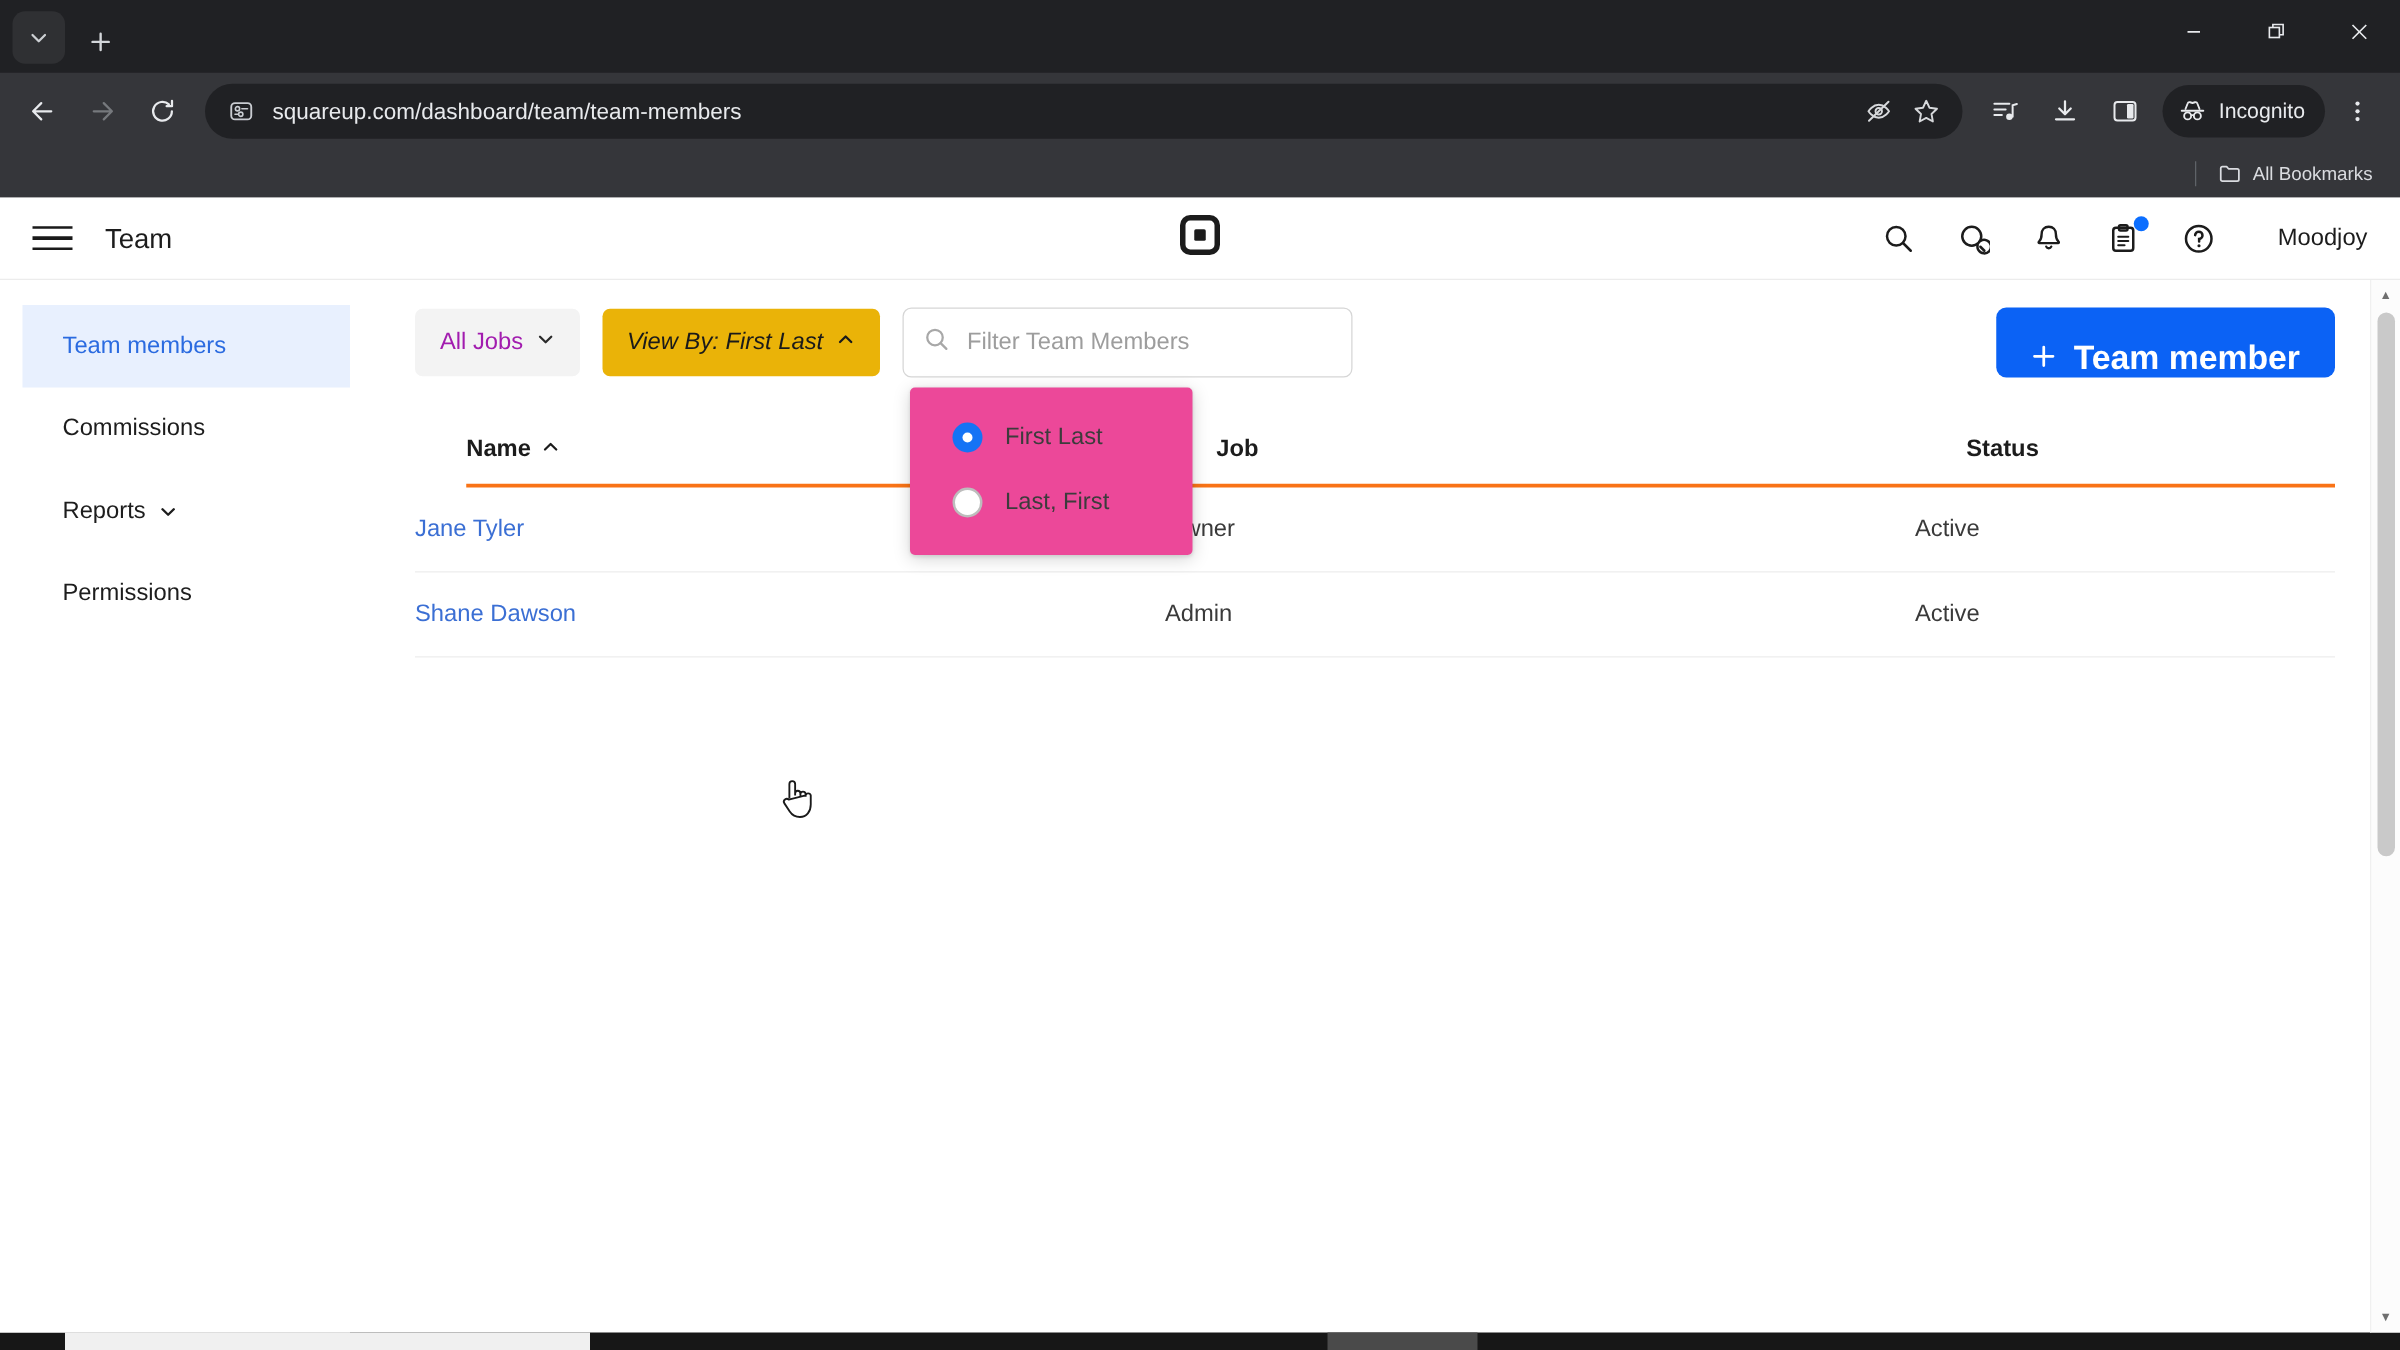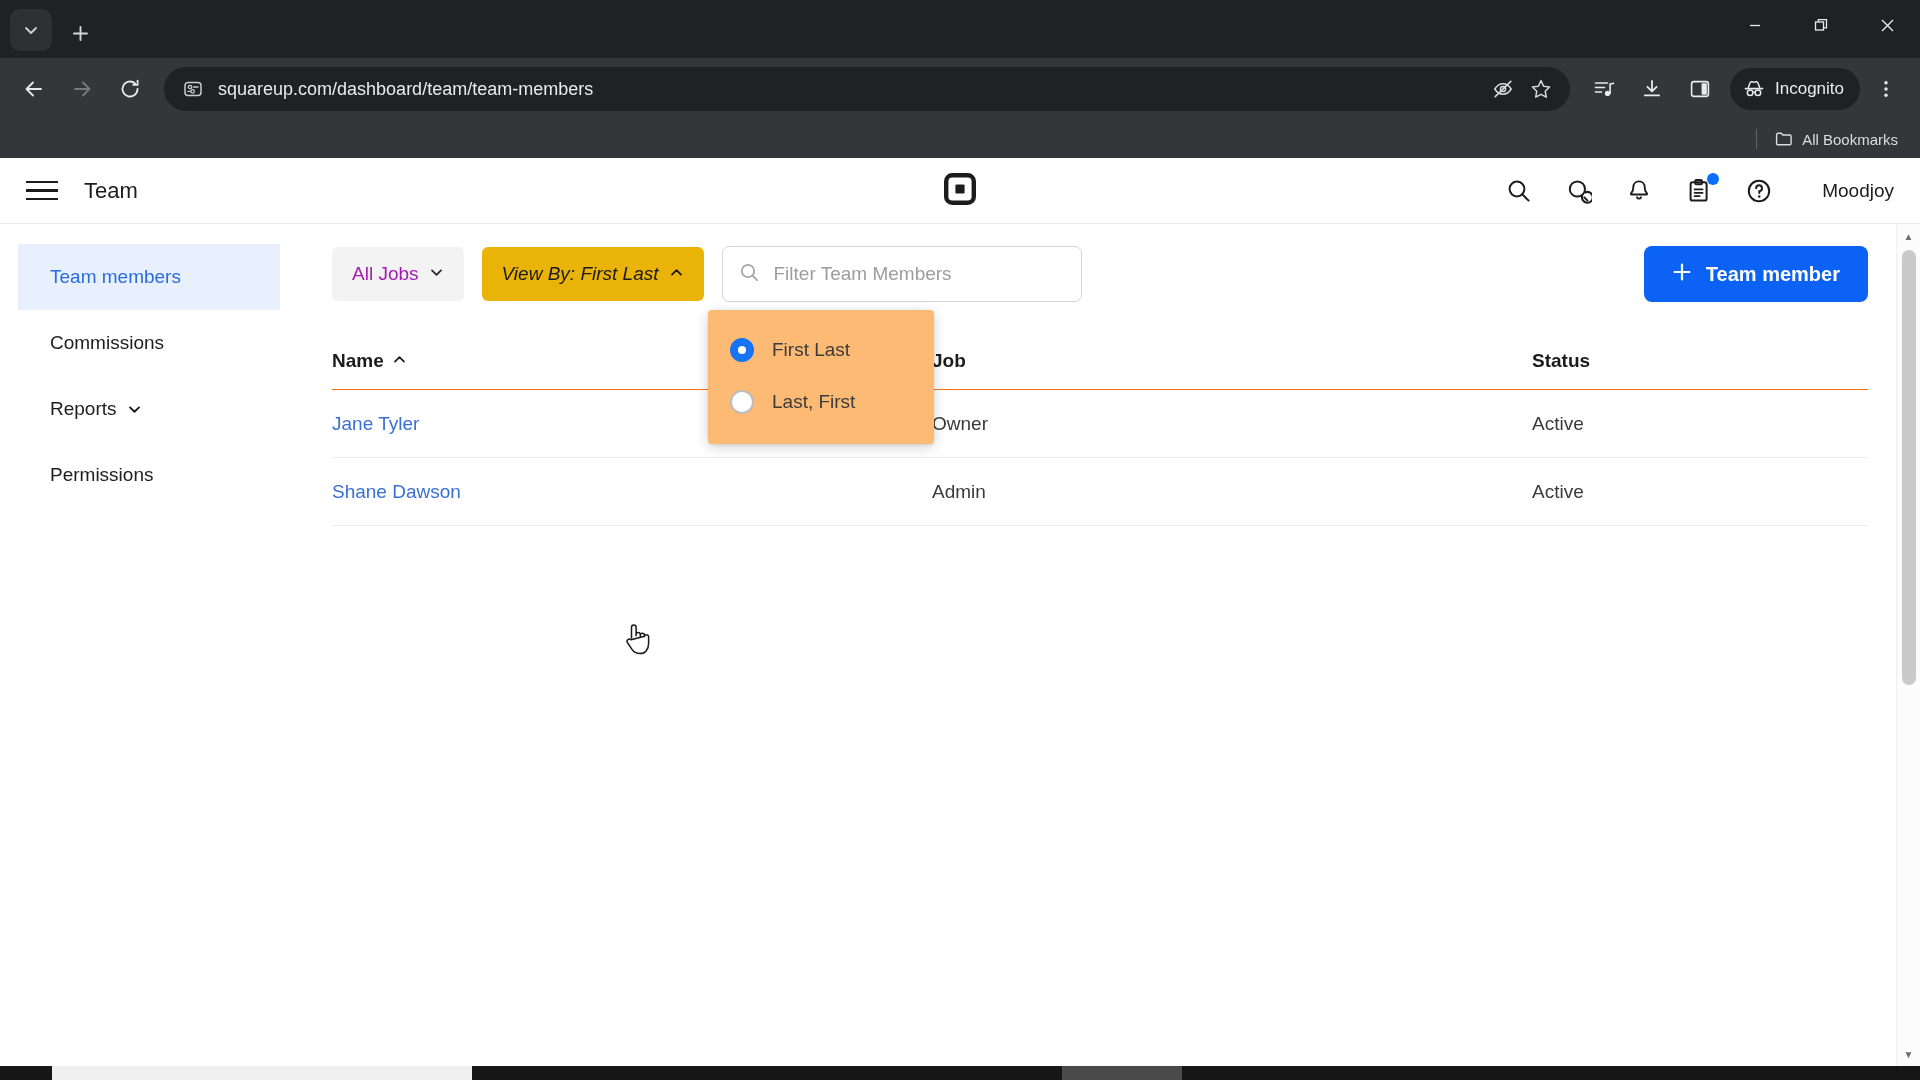--- a/index.html
+++ b/index.html
@@ -105,43 +105,43 @@
     width: 360px; height:56px; border:1px solid #d6d6d6; border-radius:7px;
     display:flex; align-items:center; padding: 0 16px; gap:14px; background:#fff;
   }
   .search-box input {
     border:none; outline:none; font-size:19px; color:#1a1a1a; background:transparent;
     width:100%; font-family:"Liberation Sans", sans-serif;
   }
   .search-box input::placeholder { color:#9d9d9d; }
   .primary-btn {
     margin-left:auto; height:56px; background:#0b62f5; color:#fff; border:none;
-    border-radius:8px; display:flex; align-items:center; gap:14px; padding: 0 28px;
-    font-size:20px; font-weight:600; font-family:"Liberation Sans", sans-serif;
+    border-radius:8px; display:flex; align-items:flex-end; gap:14px; padding: 0 28px;
+    font-size:27px; font-weight:600; font-family:"Liberation Sans", sans-serif;
   }
 
   
   .dropdown {
-    position:absolute; left: 428px; top: 86px; width: 226px; background:#fdba74;
+    position:absolute; left: 448px; top: 86px; width: 226px; background:#ec4899;
     border-radius:4px; box-shadow: 0 3px 14px rgba(0,0,0,.17), 0 1px 3px rgba(0,0,0,.10);
-    padding: 14px 0 16px 0; z-index: 40;
+    padding: 14px 0 16px 12px; z-index: 40;
   }
   .dd-item { height: 52px; display:flex; align-items:center; padding-left: 22px; gap:18px; }
   .radio { width:24px; height:24px; border-radius:50%; border:2px solid #bdbdbd; flex:none; position:relative; background:#fff; }
   .radio.on { border: none; background:#1573f5; }
   .radio.on::after {
     content:""; position:absolute; left:50%; top:50%; transform:translate(-50%,-50%);
     width:8px; height:8px; border-radius:50%; background:#fff;
   }
   .dd-label { font-size:19px; color:#3c3c3c; }
 
   
   .table { margin-top: 30px; }
   .t-row { display:flex; align-items:center; }
-  .t-head { height:58px; border-bottom:1px solid #f97316; }
+  .t-head { height:58px; border-bottom:3px solid #f97316;margin-left:41px; }
   .t-head .cell { font-size:19px; font-weight:700; color:#1c1c1c; display:flex; align-items:center; gap:8px; }
   .t-body-row { height:68px; border-bottom:1px solid #ededed; }
   .cell-name { width: 600px; flex:none; }
   .cell-job  { width: 600px; flex:none; }
   .cell-status { flex:1; }
   .name-link { font-size:19px; color:#3b6fd4; }
   .cell-text { font-size:19px; color:#3a3a3a; }
 
   
   .vscroll { position:absolute; right:0; top:0; width:24px; bottom:0; background:#fcfcfc; border-left:1px solid #f0f0f0; }

